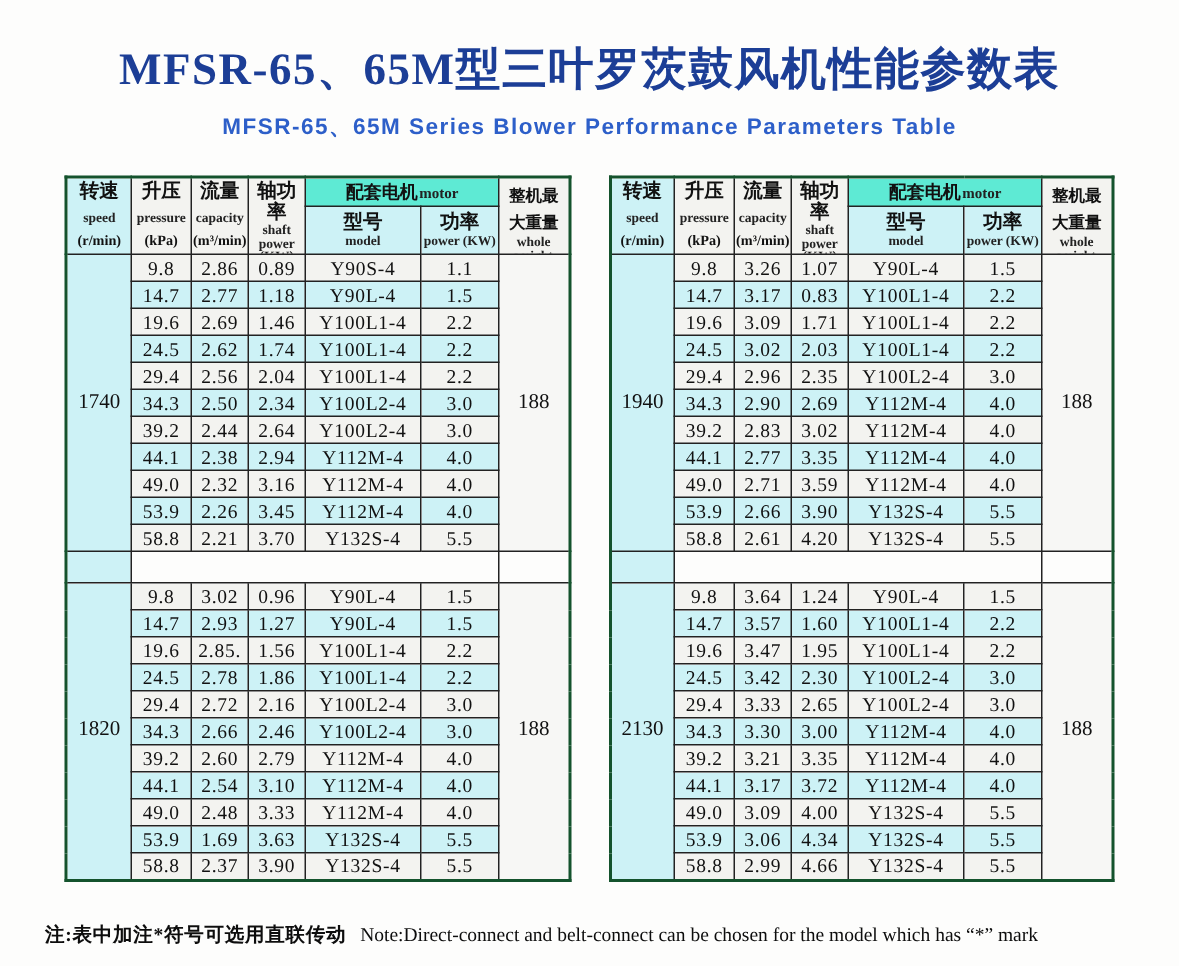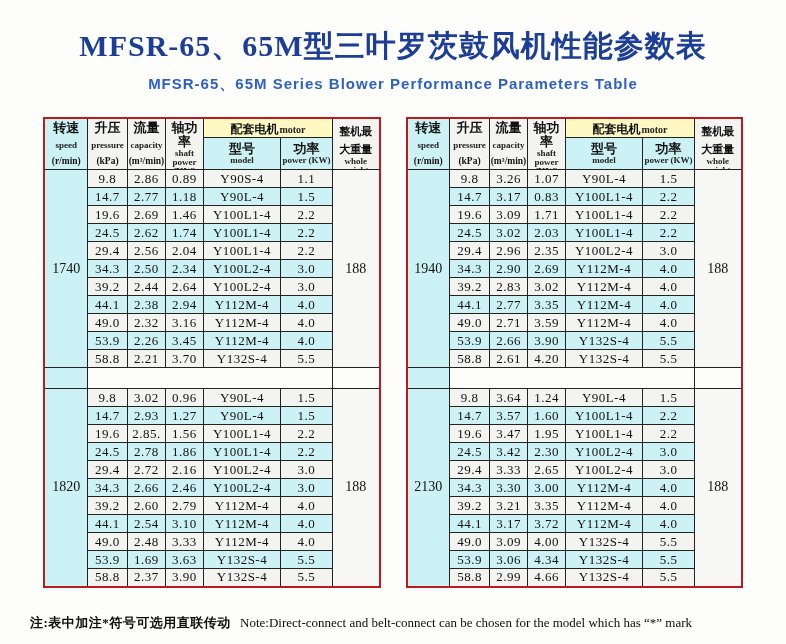--- a/index.html
+++ b/index.html
@@ -17,42 +17,42 @@
   .page-subtitle {
     margin-top:8px; text-align:center;
     font-family:"Liberation Sans", sans-serif;
     font-size:15px; font-weight:bold; color:#2d5fc9; letter-spacing:1px;
   }
   .tables-wrap {
     display:flex; justify-content:center; gap:25px; margin-top:23px;
   }
   table.perf {
     border-collapse:collapse; table-layout:fixed; width:335px;
-    border:2px solid #b91c1c;
+    border:2px solid #14532d;
   }
   table.perf th, table.perf td {
     border:1px solid #222; text-align:center; vertical-align:middle;
     overflow:hidden; padding:0;
   }
   
   thead tr.band-row { height:16px; }
   thead tr.sub-row  { height:32px; }
   th.col-head {
     background:#f3f3f0;
   }
   th .hd {
     display:flex; flex-direction:column; justify-content:space-between;
     height:48px; padding:1px 0 2px 0;
   }
   .h-cn { font-family:"DejaVu Sans", sans-serif; font-weight:bold; font-size:13px; line-height:14px; color:#111; }
   .h-cn.small { font-size:11px; line-height:11px; }
   .h-en { font-family:"Liberation Serif", serif; font-size:9px; line-height:9px; color:#222; }
   .h-unit { font-family:"Liberation Serif", serif; font-size:9.5px; line-height:10px; color:#111; }
   th.cyan-head { background:#cdf2f6; }
-  th.motor-band { background:#fef9c3; }
+  th.motor-band { background:#5eead4; }
   .band-inner { font-size:12px; line-height:13px; }
   .band-inner .h-cn { display:inline; font-size:12px; }
   .band-inner .h-en { display:inline; font-size:10px; margin-left:1px; }
   
   tbody tr { height:18px; }
   tbody tr.spacer-row { height:21px; }
   td.num-cell, td.model-cell {
     font-family:"Liberation Serif", serif; font-size:13px; color:#111; letter-spacing:0.5px;
   }
   tr.row-light td.num-cell, tr.row-light td.model-cell { background:#f3f3f0; }

